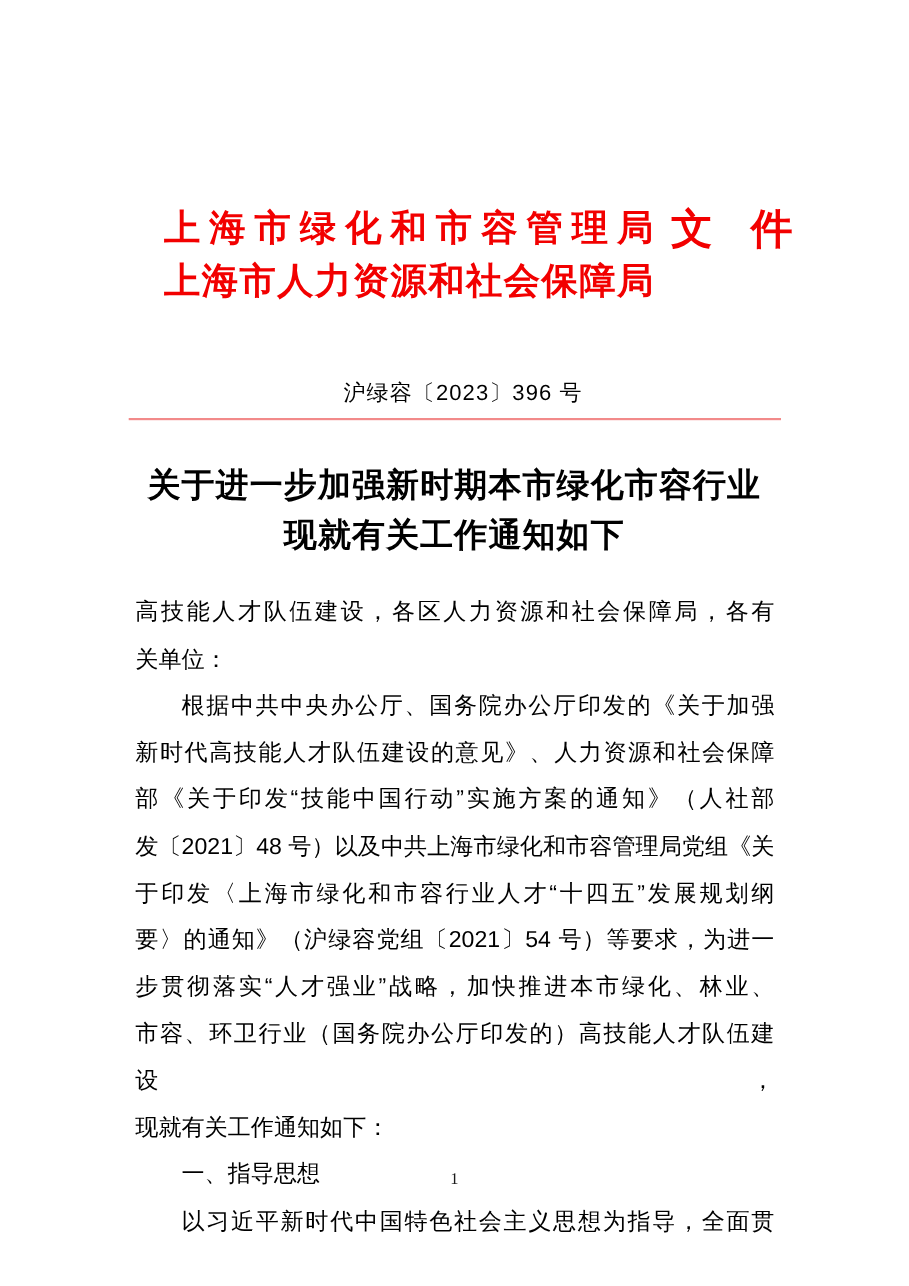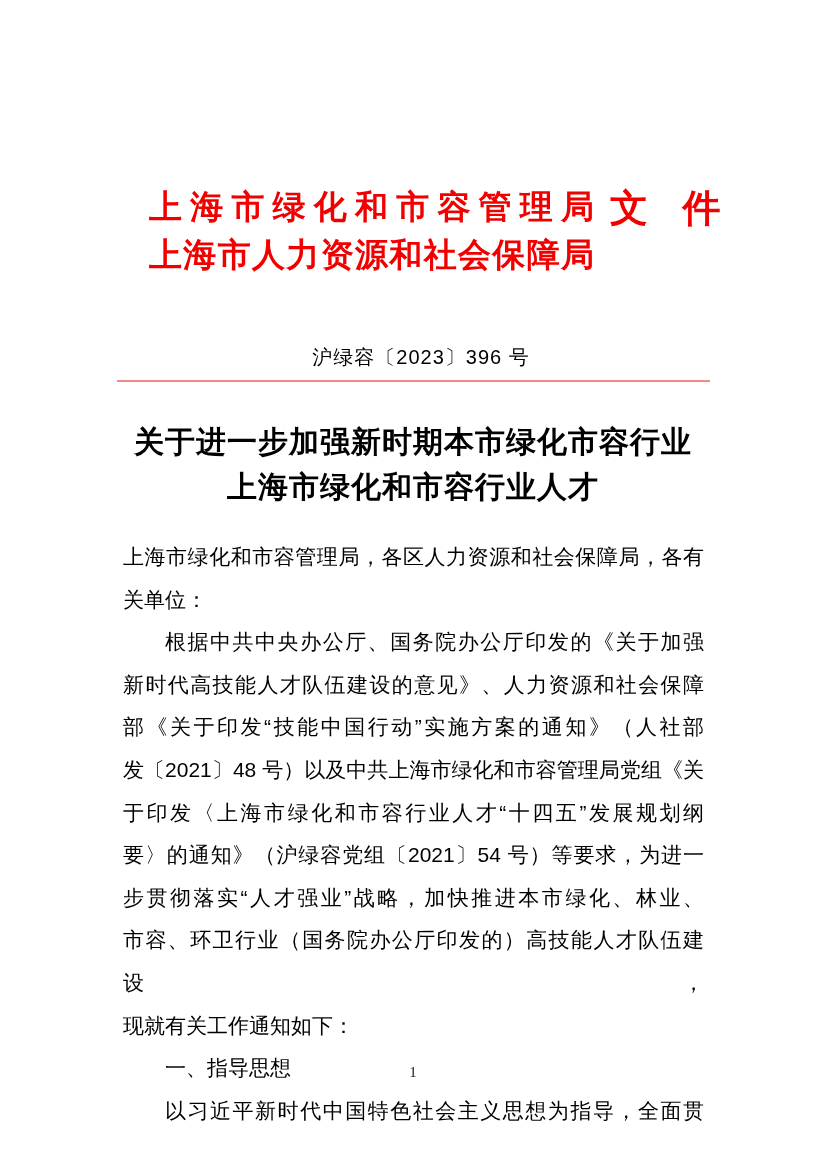--- a/index.html
+++ b/index.html
@@ -126,25 +126,25 @@
     </div>
     <div class="doc-type">文 件</div>
   </header>
 
   <div class="doc-number">沪绿容〔2023〕396 号</div>
 
   <div class="red-rule"></div>
 
   <h1 class="title">
     <span class="title-line">关于进一步加强新时期本市绿化市容行业</span>
-    <span class="title-line">上海市绿化和市容行业人才</span>
+    <span class="title-line">现就有关工作通知如下</span>
   </h1>
 
   <main class="body">
-    <div class="line full">上海市绿化和市容管理局，各区人力资源和社会保障局，各有</div>
+    <div class="line full">高技能人才队伍建设，各区人力资源和社会保障局，各有</div>
     <div class="line">关单位：</div>
     <div class="line full indent">根据中共中央办公厅、国务院办公厅印发的《关于加强</div>
     <div class="line full">新时代高技能人才队伍建设的意见》、人力资源和社会保障</div>
     <div class="line full">部《关于印发“技能中国行动”实施方案的通知》（人社部</div>
     <div class="line full">发〔2021〕48 号）以及中共上海市绿化和市容管理局党组《关</div>
     <div class="line full">于印发〈上海市绿化和市容行业人才“十四五”发展规划纲</div>
     <div class="line full">要〉的通知》（沪绿容党组〔2021〕54 号）等要求，为进一</div>
     <div class="line full">步贯彻落实“人才强业”战略，加快推进本市绿化、林业、</div>
     <div class="line full">市容、环卫行业（国务院办公厅印发的）高技能人才队伍建设，</div>
     <div class="line">现就有关工作通知如下：</div>

